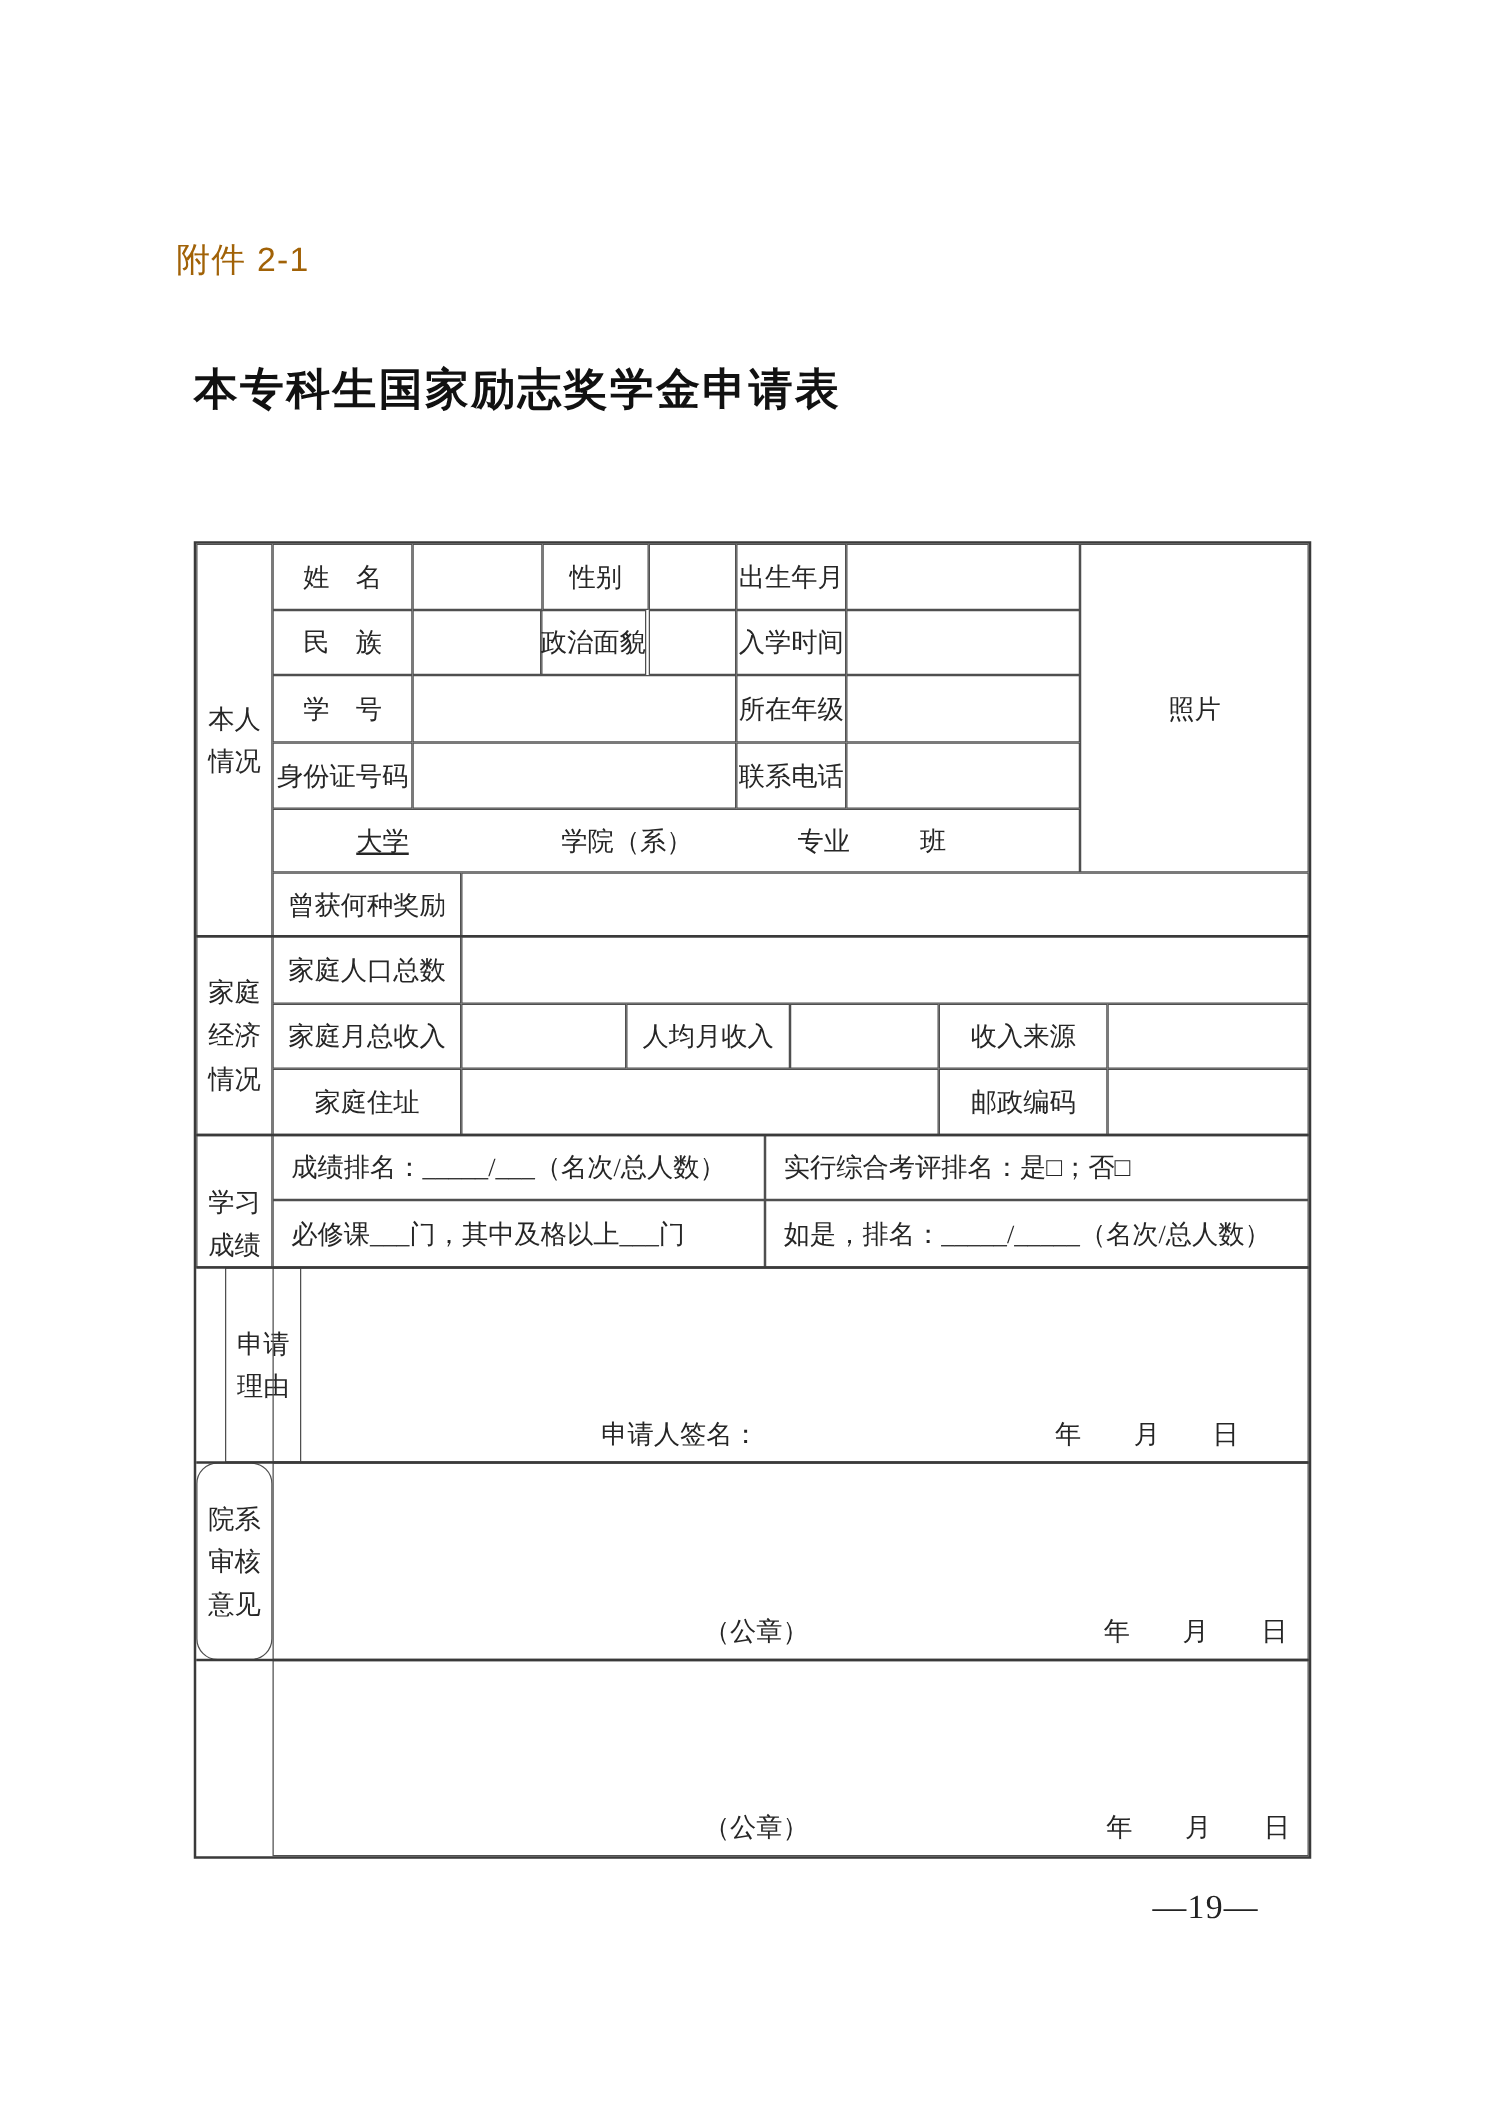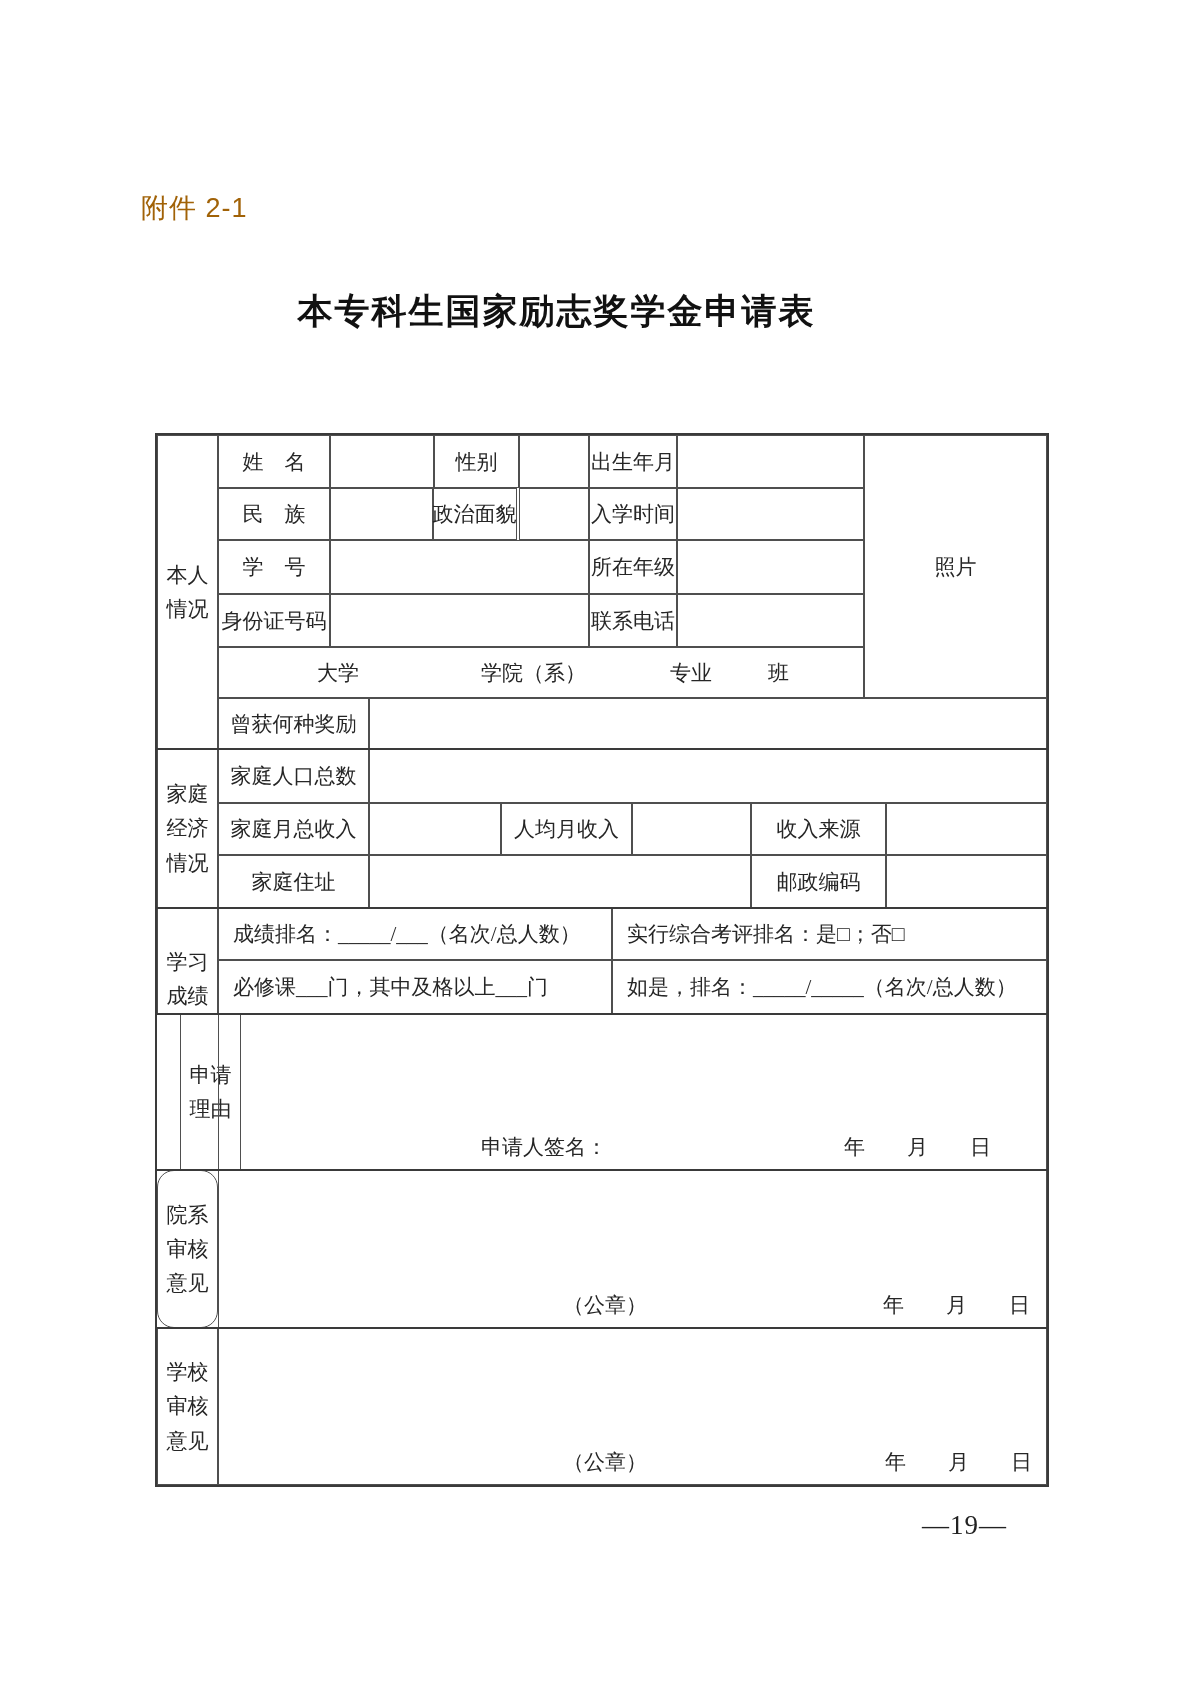--- a/index.html
+++ b/index.html
@@ -7,21 +7,21 @@
     width:1200px;height:1694px;position:relative;background:#ffffff;
     font-family:"Liberation Serif","DejaVu Serif",serif;color:#1f1f1f;
     overflow:hidden;
   }
   .attachment{
     position:absolute;left:141px;top:190px;
     font-family:"Liberation Sans","DejaVu Sans",sans-serif;
     font-size:27px;font-weight:500;letter-spacing:1px;color:#a16207;
   }
   .title-wrap{
-    position:absolute;left:155px;top:288px;width:803px;text-align:center;
+    position:absolute;left:155px;top:288px;width:803px;text-align:left;
   }
   .title{
     font-size:35px;font-weight:bold;letter-spacing:2px;color:#111;
     font-family:"Liberation Serif","DejaVu Serif",serif;
   }
   .form-table{
     position:absolute;left:155px;top:433px;width:890px;height:1050px;
     border:2px solid #3a3a3a;
   }
   .cell{
@@ -77,23 +77,20 @@
   </div>
   <div class="seclabel" style="left:0;top:473px;width:61px;height:106px;align-items:flex-end;">
     <div class="sectext">学习成绩</div>
   </div>
   <div class="seclabel" style="left:0;top:579px;width:61px;height:156px;margin-left:23px;">
     <div class="sectext">申请理由</div>
   </div>
   <div class="seclabel" style="left:0;top:735px;width:61px;height:158px;border-radius:17px;">
     <div class="sectext">院系审核意见</div>
   </div>
-  <div class="seclabel" style="left:0;top:893px;width:61px;height:157px;">
-    <div class="sectext">学校审核意见</div>
-  </div>
 
   <div class="cell" style="left:61px;top:0;width:112px;height:53px;">姓　名</div>
   <div class="cell blank" style="left:173px;top:0;width:104px;height:53px;"></div>
   <div class="cell" style="left:277px;top:0;width:85px;height:53px;">性别</div>
   <div class="cell blank" style="left:362px;top:0;width:70px;height:53px;"></div>
   <div class="cell" style="left:432px;top:0;width:88px;height:53px;">出生年月</div>
   <div class="cell blank" style="left:520px;top:0;width:187px;height:53px;"></div>
 
   <div class="cell" style="left:61px;top:53px;width:112px;height:52px;">民　族</div>
   <div class="cell blank" style="left:173px;top:53px;width:104px;height:52px;"></div>
@@ -106,21 +103,21 @@
   <div class="cell blank" style="left:173px;top:105px;width:259px;height:54px;"></div>
   <div class="cell" style="left:432px;top:105px;width:88px;height:54px;">所在年级</div>
   <div class="cell blank" style="left:520px;top:105px;width:187px;height:54px;"></div>
 
   <div class="cell" style="left:61px;top:159px;width:112px;height:53px;">身份证号码</div>
   <div class="cell blank" style="left:173px;top:159px;width:259px;height:53px;"></div>
   <div class="cell" style="left:432px;top:159px;width:88px;height:53px;">联系电话</div>
   <div class="cell blank" style="left:520px;top:159px;width:187px;height:53px;"></div>
 
   <div class="cell schoolcell" style="left:61px;top:212px;width:646px;height:51px;justify-content:flex-start;">
-    <span style="margin-left:98px;">大学</span>
+    <span style="margin-left:66px;text-decoration:underline;">大学</span>
     <span style="margin-left:122px;">学院（系）</span>
     <span style="margin-left:84px;">专业</span>
     <span style="margin-left:56px;">班</span>
   </div>
 
   <div class="cell" style="left:707px;top:0;width:183px;height:263px;">照片</div>
 
   <div class="cell" style="left:61px;top:263px;width:151px;height:51px;">曾获何种奖励</div>
   <div class="cell blank" style="left:212px;top:263px;width:678px;height:51px;"></div>
 

